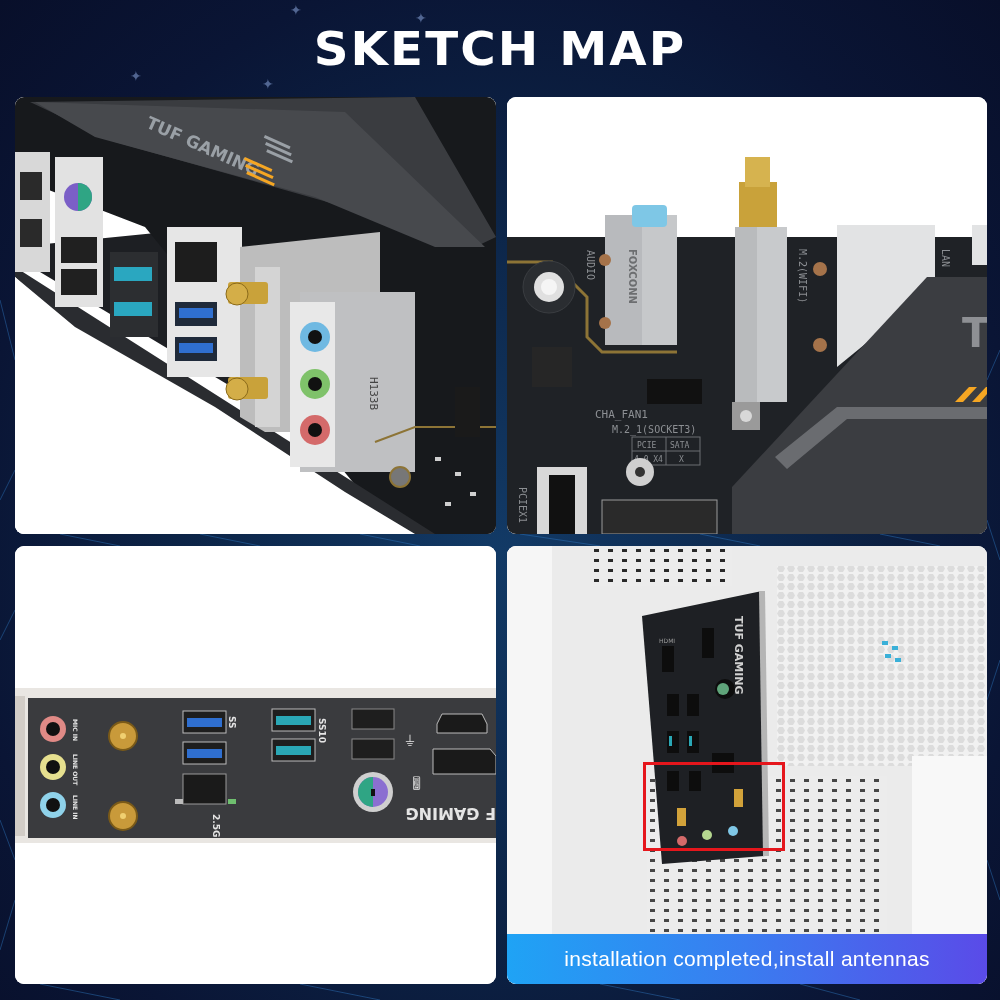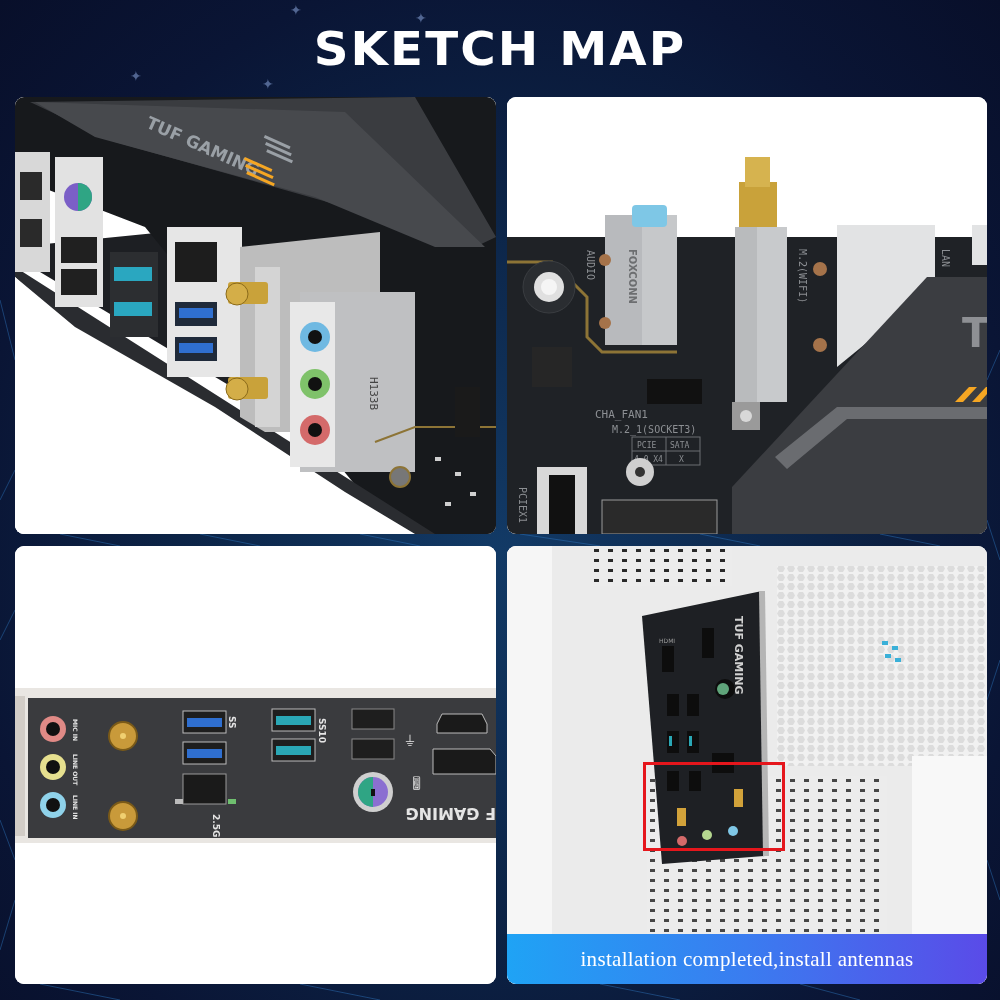--- a/index.html
+++ b/index.html
@@ -8,21 +8,21 @@
 .bg-lines{position:absolute;inset:0;pointer-events:none}
 .title{position:absolute;top:22px;left:0;width:1000px;text-align:center;color:#fff;font-family:"DejaVu Sans",sans-serif;font-weight:bold;font-size:46px;letter-spacing:2px;transform:scaleX(1.05)}
 .star{position:absolute;color:#6f87b8;font-size:14px;opacity:.7}
 .panel{position:absolute;background:#fff;border-radius:9px;overflow:hidden}
 #p1{left:15px;top:97px;width:481px;height:437px}
 #p2{left:507px;top:97px;width:480px;height:437px}
 #p3{left:15px;top:546px;width:481px;height:438px}
 #p4{left:507px;top:546px;width:480px;height:438px}
 svg{display:block}
 .lbl{position:absolute;font-family:"DejaVu Sans",sans-serif}
-.caption{position:absolute;left:0;bottom:0;width:480px;height:50px;background:linear-gradient(90deg,#1fa3f5 0%,#3a7cf0 50%,#5a4be8 100%);color:#fff;font-family:Liberation Serif, serif;font-size:21px;line-height:50px;text-align:center;letter-spacing:.3px}
+.caption{position:absolute;left:0;bottom:0;width:480px;height:50px;background:linear-gradient(90deg,#1fa3f5 0%,#3a7cf0 50%,#5a4be8 100%);color:#fff;font-family:Liberation Sans, sans-serif;font-size:21px;line-height:50px;text-align:center;letter-spacing:.3px}
 .redbox{position:absolute;left:136px;top:216px;width:142px;height:89px;border:3px solid #e5161c}
 </style>
 </head>
 <body>
 
 <svg class="bg-lines" width="1000" height="1000">
   <g stroke="#2e78c0" stroke-width="1" opacity=".45" fill="none">
     <path d="M0 300 L15 360 M0 500 L15 470 M0 640 L15 610 M0 820 L15 860 M0 950 L15 900"></path>
     <path d="M987 380 L1000 350 M987 520 L1000 560 M987 700 L1000 660 M987 860 L1000 900"></path>
     <path d="M60 534 L120 546 M200 534 L260 546 M360 534 L420 546 M520 534 L600 546 M700 534 L760 546 M880 534 L940 546"></path>

